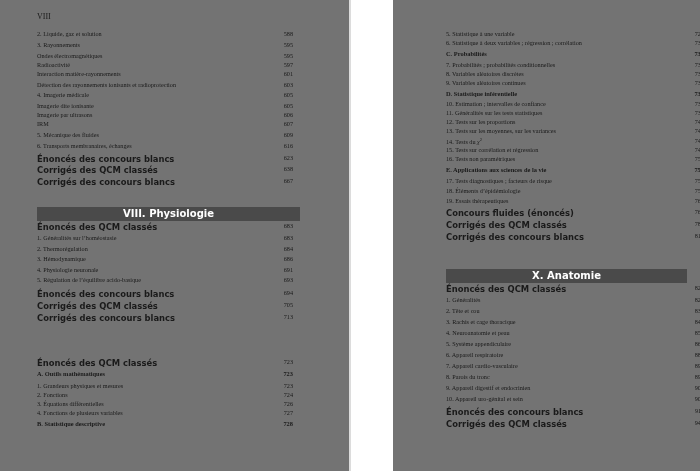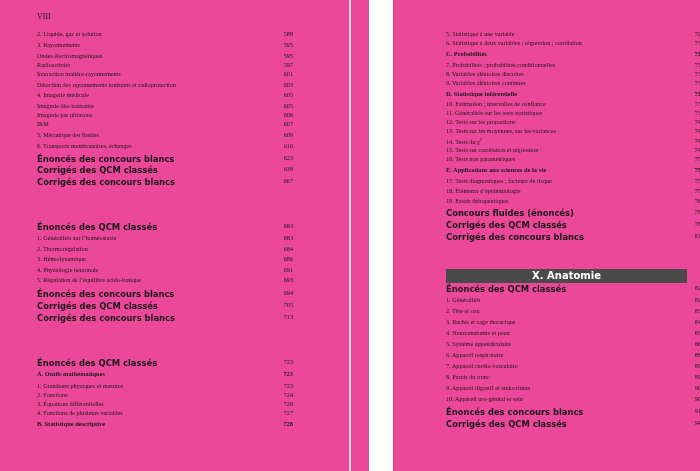--- a/index.html
+++ b/index.html
@@ -1,17 +1,17 @@
 <!DOCTYPE html>
 <html><head>
 <meta charset="utf-8">
 <style>
   html, body { margin:0; padding:0; }
   body { width:700px; height:471px; background:#ffffff; position:relative; overflow:hidden; font-family:"Liberation Serif", serif; color:#1a1a1a; }
-  .page { position:absolute; top:0; height:471px; background:#ec4899;padding-left:20px; }
+  .page { position:absolute; top:0; height:471px; background:#737373; }
   .page.left { left:0; width:349px; }
   .page.right { left:354px; width:349px;margin-left:39px; }
   .divider { position:absolute; left:349px; top:0; width:2px; height:471px; background:#dcdcdc; }
   .folio { position:absolute; top:12px; font-size:8px; }
   .row { position:absolute; display:block; white-space:nowrap; }
   .row .t { position:absolute; left:0; }
   .row .p { position:absolute; text-align:right; }
   .s { font-size:6.2px; }
   .b { font-size:6.4px; font-weight:bold; }
   .h { font-family:"DejaVu Sans", sans-serif; font-size:8.4px; font-weight:bold; }
@@ -143,20 +143,21 @@
       </div>
       <div class="row s" style="left: 37px; width: 256px; top: 409px;">
         <span class="t">4. Fonctions de plusieurs variables</span>
         <span class="p" style="right: 0px;">727</span>
       </div>
       <div class="row b" style="left: 37px; width: 256px; top: 420px;">
         <span class="t">B. Statistique descriptive</span>
         <span class="p" style="right: 0px;">728</span>
       </div>
     </div>
+  <div class="banner" style="left:37px; width:263px; top:207px;">VIII. Physiologie</div>
 </div>
 
 <div class="divider"></div>
 
 <div class="page right">
   <div class="folio" style="left:308px;">IX</div>
   <div id="right-list">
       <div class="row s" style="left: 53px; width: 258px; top: 30px;">
         <span class="t">5. Statistique à une variable</span>
         <span class="p" style="right: 0px;">728</span>

